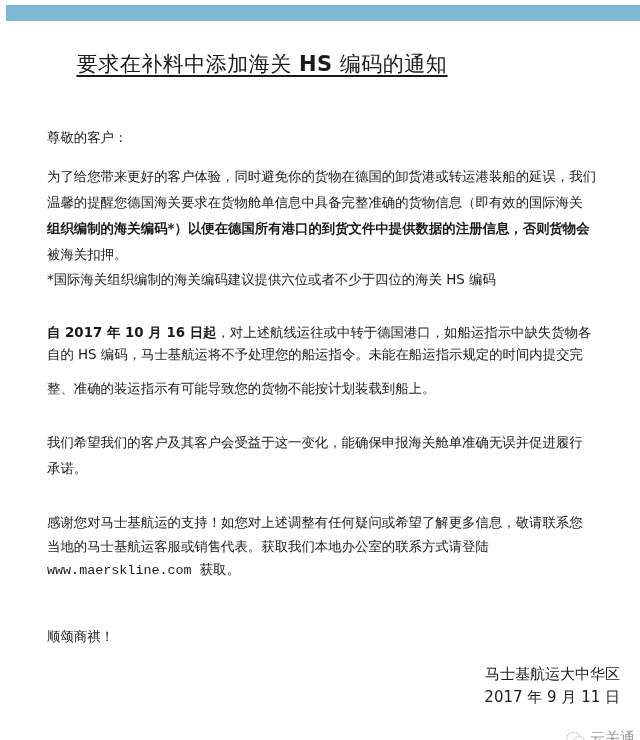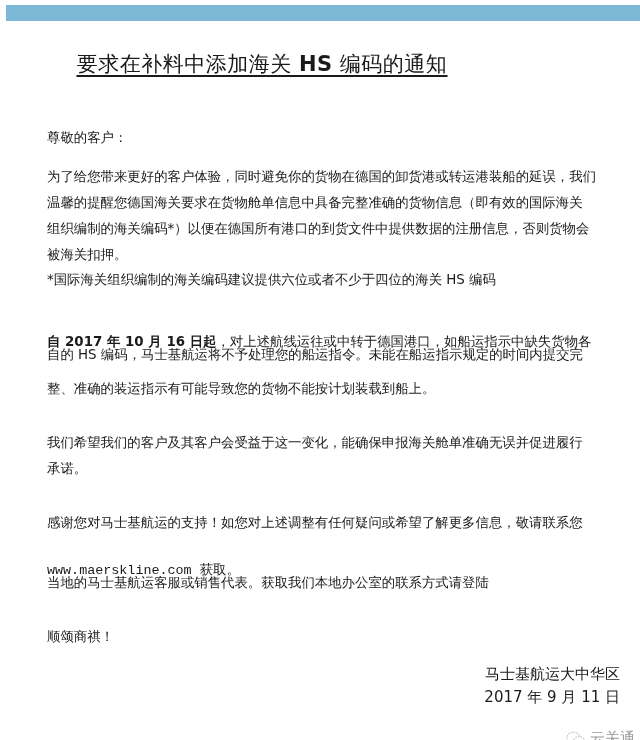--- a/index.html
+++ b/index.html
@@ -78,39 +78,39 @@
 
 <h1 class="title">
   <span><span>要求在补料中添加海关 </span><span class="hs">HS</span><span> 编码的通知</span></span>
 </h1>
 
 <div class="text" style="top:126px;">尊敬的客户：</div>
 
 <div>
   <div class="text" style="top:165px;">为了给您带来更好的客户体验，同时避免你的货物在德国的卸货港或转运港装船的延误，我们</div>
   <div class="text" style="top:191px;">温馨的提醒您德国海关要求在货物舱单信息中具备完整准确的货物信息（即有效的国际海关</div>
-  <div class="text" style="top:217px;">组织编制的海关编码*）以便在德国所有港口的到货文件中提供数据的注册信息，否则货物会</div>
+  <div class="text" style="top:217px;font-weight:bold;">组织编制的海关编码*）以便在德国所有港口的到货文件中提供数据的注册信息，否则货物会</div>
   <div class="text" style="top:243px;">被海关扣押。</div>
   <div class="text" style="top:268px;">*国际海关组织编制的海关编码建议提供六位或者不少于四位的海关 HS 编码</div>
 </div>
 
 <div>
-  <div class="text" style="top:330px;"><span class="bold">自 2017 年 10 月 16 日起</span><span>，对上述航线运往或中转于德国港口，如船运指示中缺失货物各</span></div>
+  <div class="text" style="top:321px;"><span class="bold">自 2017 年 10 月 16 日起</span><span>，对上述航线运往或中转于德国港口，如船运指示中缺失货物各</span></div>
   <div class="text" style="top:343px;">自的 HS 编码，马士基航运将不予处理您的船运指令。未能在船运指示规定的时间内提交完</div>
   <div class="text" style="top:377px;">整、准确的装运指示有可能导致您的货物不能按计划装载到船上。</div>
 </div>
 
 <div>
   <div class="text" style="top:431px;">我们希望我们的客户及其客户会受益于这一变化，能确保申报海关舱单准确无误并促进履行</div>
   <div class="text" style="top:457px;">承诺。</div>
 </div>
 
 <div>
   <div class="text" style="top:511px;">感谢您对马士基航运的支持！如您对上述调整有任何疑问或希望了解更多信息，敬请联系您</div>
-  <div class="text" style="top:535px;margin-top:36px;">当地的马士基航运客服或销售代表。获取我们本地办公室的联系方式请登陆</div>
+  <div class="text" style="top:535px;">当地的马士基航运客服或销售代表。获取我们本地办公室的联系方式请登陆</div>
   <div class="text" style="top:559px;font-family:Liberation Mono, monospace;"><span>www.maerskline.com</span><span> 获取。</span></div>
 </div>
 
 <div class="text" style="top:625px;">顺颂商祺！</div>
 
 <div class="right" style="top:663px;">马士基航运大中华区</div>
 <div class="right" style="top:686px;">2017 年 9 月 11 日</div>
 
 <div class="watermark">
   <span>

